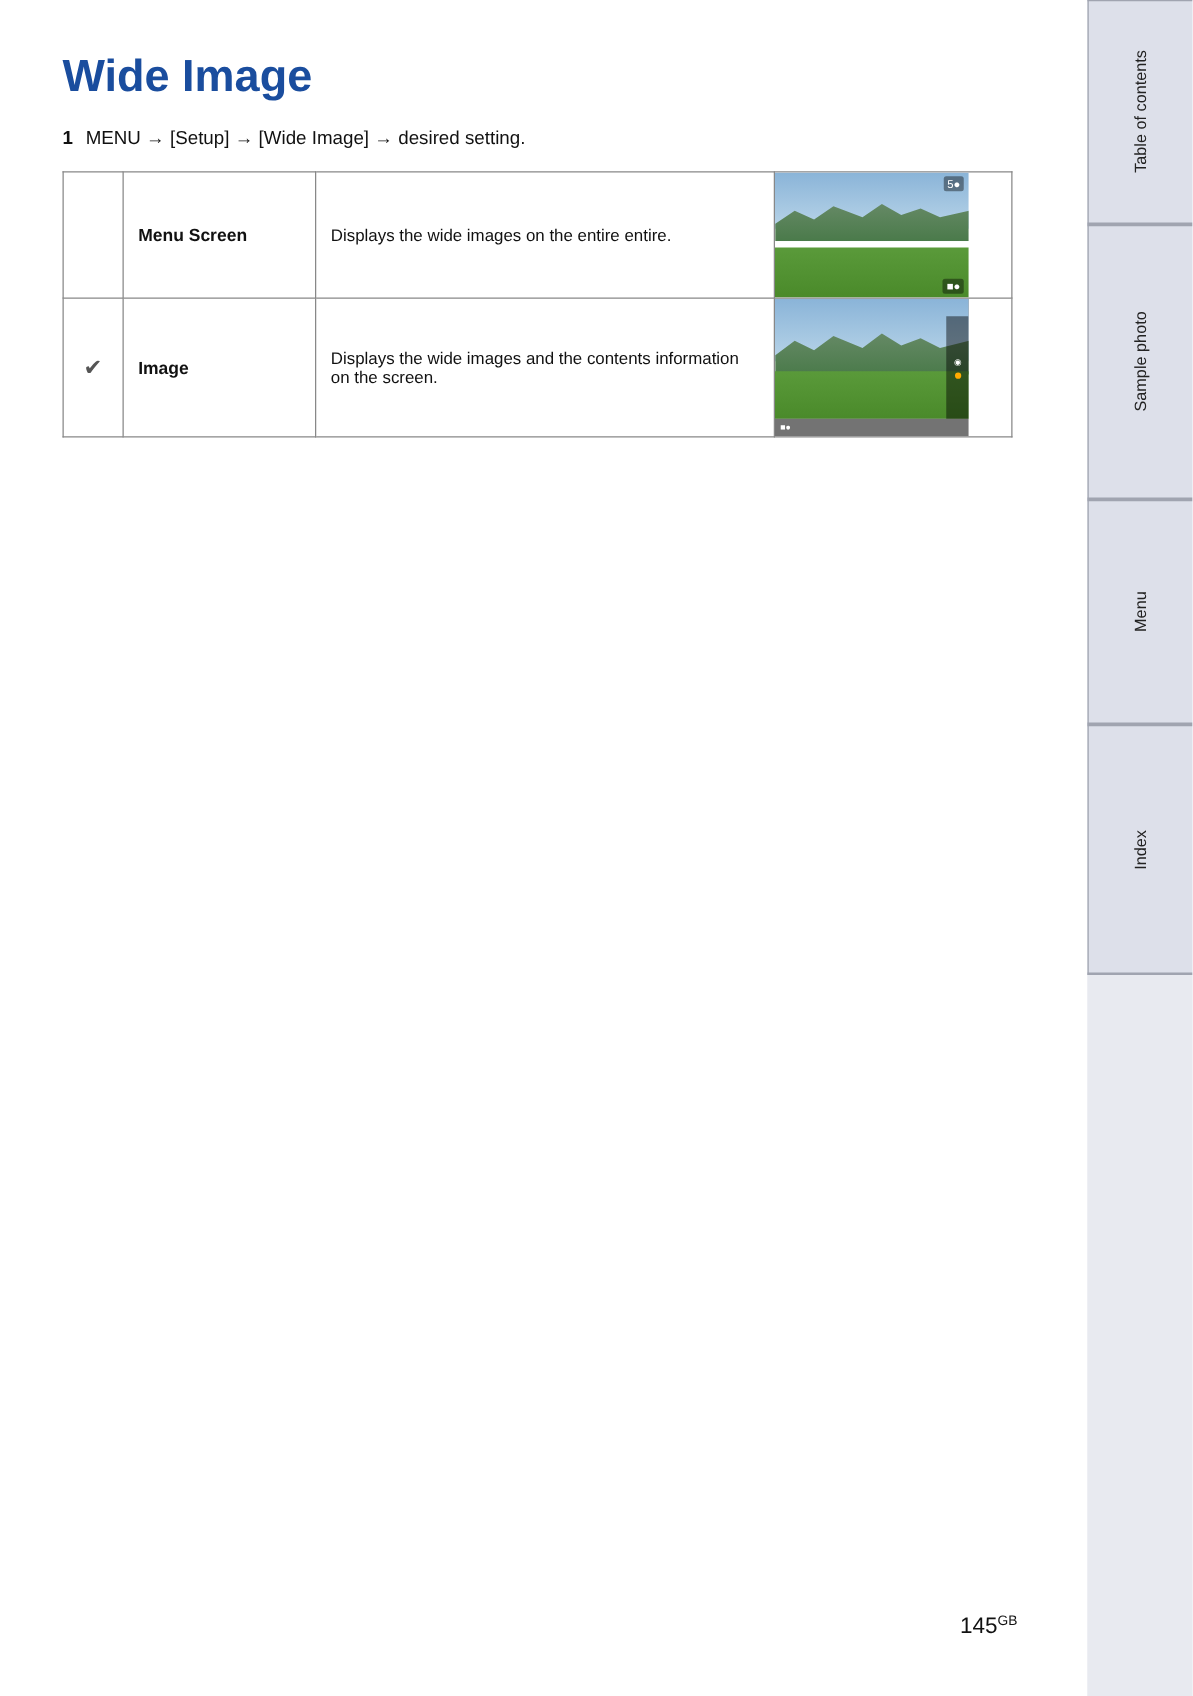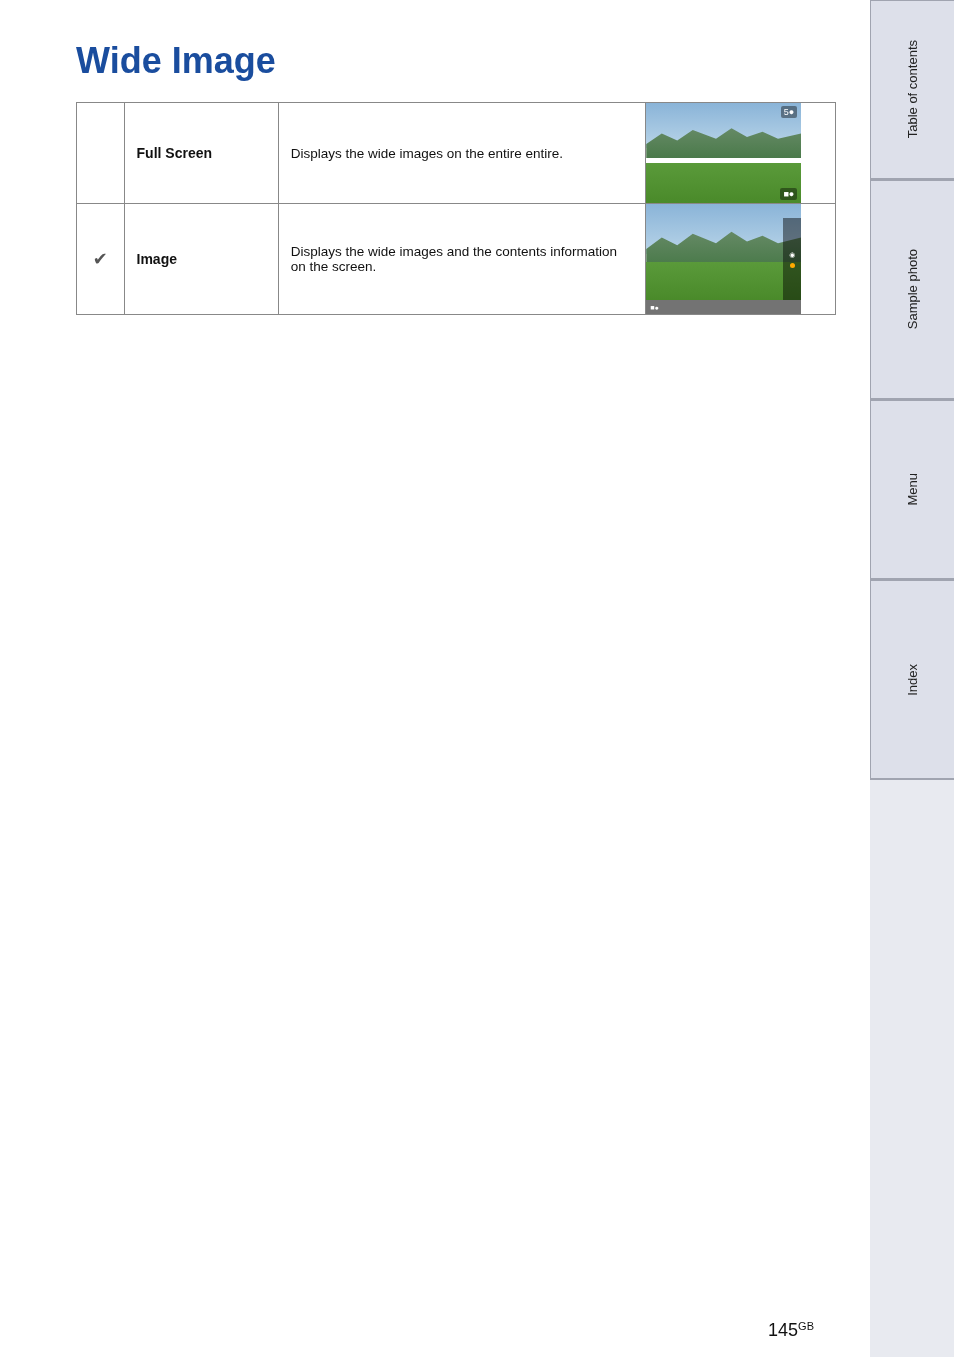--- a/index.html
+++ b/index.html
@@ -12,21 +12,21 @@
       position: relative;
     }
 
     .page {
       background: #ffffff;
       width: 870px;
       min-height: 1357px;
       position: absolute;
       left: 0;
       top: 0;
-      padding: 40px 50px 60px 76px;
+      padding: 40px 50px 60px 50px;
     }
 
     .sidebar {
       position: absolute;
       right: 0;
       top: 0;
       width: 84px;
       height: 1357px;
       display: flex;
       flex-direction: column;
@@ -269,21 +269,21 @@
       border-radius: 50%;
     }
 
     .indicator-top-right {
       font-size: 9px;
       color: white;
     }
 
     .page-num-area {
       position: absolute;
-      bottom: 16px;
+      bottom: 46px;
       right: 56px;
       font-size: 14px;
       color: #111;
     }
 
     .page-num-area .num {
       font-size: 18px;
       font-weight: normal;
     }
 
@@ -298,28 +298,32 @@
     }
   </style>
 </head>
 <body>
 
 <div class="page">
 
   <h1>Wide Image</h1>
 
 
+  <p class="instruction">
+    <span class="step-num">1</span>
+    <span>MENU → [Setup] → [Wide Image] → desired setting.</span>
+  </p>
 
   <table>
     <tbody>
 
       <tr>
         <td class="col-icon"></td>
         <td class="col-label">
-          <span>Full Screen</span>
+          <span>Menu Screen</span>
         </td>
         <td class="col-desc">
           <span>Displays the wide images on the entire entire.</span>
         </td>
         <td class="col-img">
           <div class="cam-img-full">
             <div class="sky"></div>
             <div class="mountains"></div>
             <div class="field"></div>
             <div class="indicator-top-right">5●</div>

